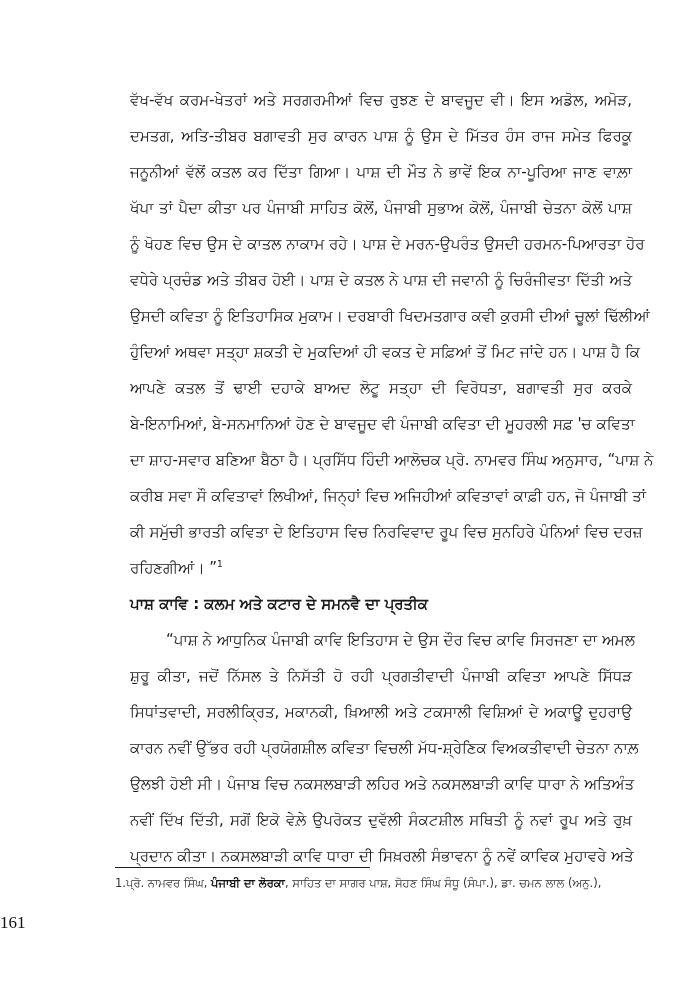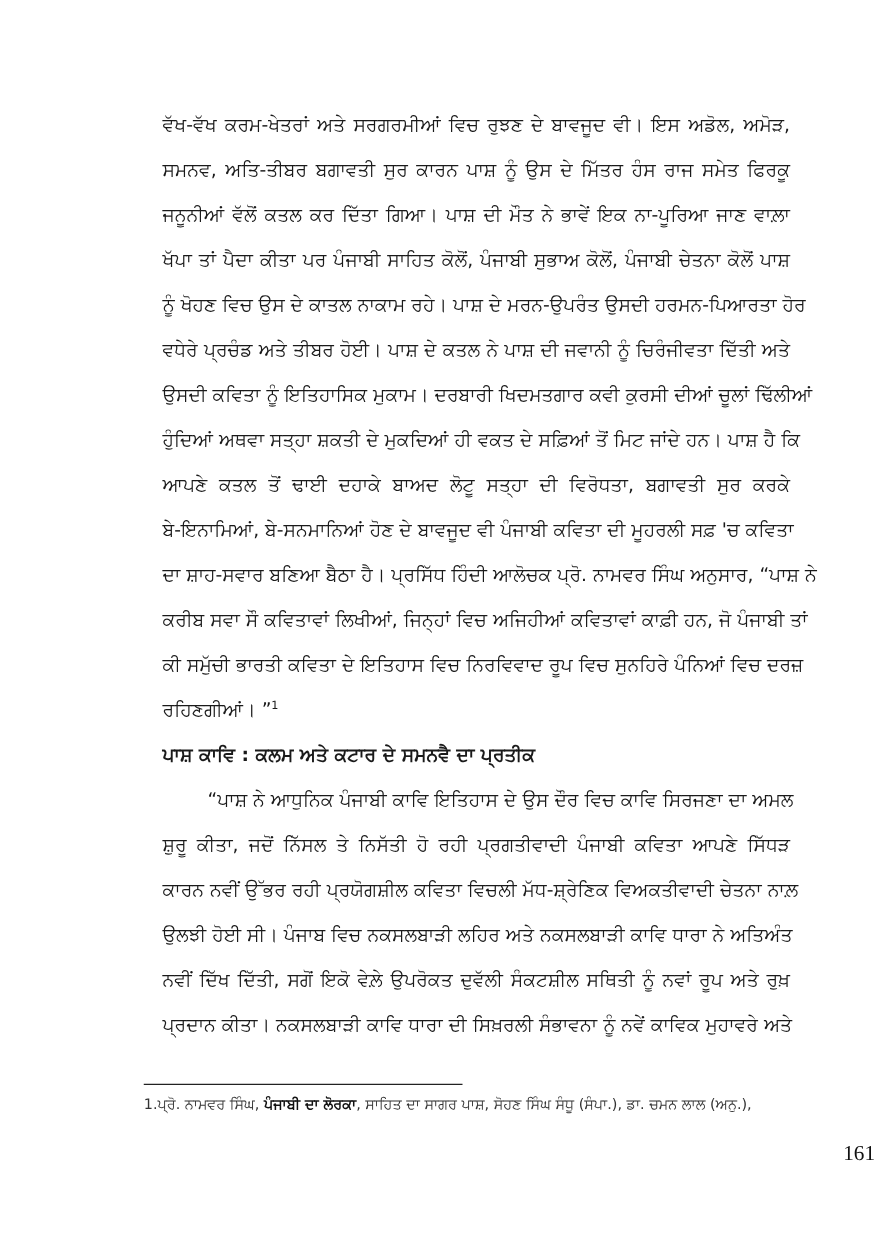--- a/index.html
+++ b/index.html
@@ -7,48 +7,49 @@
   .page { position: absolute; left: 130px; top: 82px; width: 502px; }
   .line { height: 36px; line-height: 36px; font-size: 15px; white-space: nowrap; letter-spacing: 0px; }
   .justify { text-align: justify; text-align-last: justify; }
   .indent { padding-left: 36px; }
   .heading { font-weight: bold; font-size: 15px; height: 36px; line-height: 36px; margin-top: 0px; }
   .sup { font-size: 9px; vertical-align: super; line-height: 0; }
   .rule { position: absolute; left: 115px; top: 867px; width: 255px; height: 0; border-top: 1.3px solid #222; }
   .footnote { position: absolute; left: 115px; top: 873px; width: 560px; font-size: 11.5px; line-height: 21px; color: #333; }
   .footnote .fn-line2 { padding-left: 8px; }
   .footnote b { color: #111; }
-  .pagenum { position: absolute; left: 0; width: 700px; top: 913px; text-align: right; font-family: "Liberation Serif", serif; font-size: 17px; color: #111; }
+  .pagenum { position: absolute; left: 0; width: 700px; top: 913px; text-align: left; font-family: "Liberation Serif", serif; font-size: 17px; color: #111; }
 </style>
 </head>
 <body>
 
 <div class="page">
   <div>
     <div class="line justify">ਵੱਖ-ਵੱਖ ਕਰਮ-ਖੇਤਰਾਂ ਅਤੇ ਸਰਗਰਮੀਆਂ ਵਿਚ ਰੁਝਣ ਦੇ ਬਾਵਜੂਦ ਵੀ। ਇਸ ਅਡੋਲ, ਅਮੋੜ,</div>
-    <div class="line justify">ਸਮਨਵ, ਅਤਿ-ਤੀਬਰ ਬਗਾਵਤੀ ਸੁਰ ਕਾਰਨ ਪਾਸ਼ ਨੂੰ ਉਸ ਦੇ ਮਿੱਤਰ ਹੰਸ ਰਾਜ ਸਮੇਤ ਫਿਰਕੂ</div>
+    <div class="line justify">ਦਮਤਗ, ਅਤਿ-ਤੀਬਰ ਬਗਾਵਤੀ ਸੁਰ ਕਾਰਨ ਪਾਸ਼ ਨੂੰ ਉਸ ਦੇ ਮਿੱਤਰ ਹੰਸ ਰਾਜ ਸਮੇਤ ਫਿਰਕੂ</div>
     <div class="line justify">ਜਨੂਨੀਆਂ ਵੱਲੋਂ ਕਤਲ ਕਰ ਦਿੱਤਾ ਗਿਆ। ਪਾਸ਼ ਦੀ ਮੌਤ ਨੇ ਭਾਵੇਂ ਇਕ ਨਾ-ਪੂਰਿਆ ਜਾਣ ਵਾਲ਼ਾ</div>
     <div class="line justify">ਖੱਪਾ ਤਾਂ ਪੈਦਾ ਕੀਤਾ ਪਰ ਪੰਜਾਬੀ ਸਾਹਿਤ ਕੋਲੋਂ, ਪੰਜਾਬੀ ਸੁਭਾਅ ਕੋਲੋਂ, ਪੰਜਾਬੀ ਚੇਤਨਾ ਕੋਲੋਂ ਪਾਸ਼</div>
     <div class="line justify">ਨੂੰ ਖੋਹਣ ਵਿਚ ਉਸ ਦੇ ਕਾਤਲ ਨਾਕਾਮ ਰਹੇ। ਪਾਸ਼ ਦੇ ਮਰਨ-ਉਪਰੰਤ ਉਸਦੀ ਹਰਮਨ-ਪਿਆਰਤਾ ਹੋਰ</div>
     <div class="line justify">ਵਧੇਰੇ ਪ੍ਰਚੰਡ ਅਤੇ ਤੀਬਰ ਹੋਈ। ਪਾਸ਼ ਦੇ ਕਤਲ ਨੇ ਪਾਸ਼ ਦੀ ਜਵਾਨੀ ਨੂੰ ਚਿਰੰਜੀਵਤਾ ਦਿੱਤੀ ਅਤੇ</div>
     <div class="line justify">ਉਸਦੀ ਕਵਿਤਾ ਨੂੰ ਇਤਿਹਾਸਿਕ ਮੁਕਾਮ। ਦਰਬਾਰੀ ਖਿਦਮਤਗਾਰ ਕਵੀ ਕੁਰਸੀ ਦੀਆਂ ਚੂਲਾਂ ਢਿੱਲੀਆਂ</div>
     <div class="line justify">ਹੁੰਦਿਆਂ ਅਥਵਾ ਸਤ੍ਹਾ ਸ਼ਕਤੀ ਦੇ ਮੁਕਦਿਆਂ ਹੀ ਵਕਤ ਦੇ ਸਫ਼ਿਆਂ ਤੋਂ ਮਿਟ ਜਾਂਦੇ ਹਨ। ਪਾਸ਼ ਹੈ ਕਿ</div>
     <div class="line justify">ਆਪਣੇ ਕਤਲ ਤੋਂ ਢਾਈ ਦਹਾਕੇ ਬਾਅਦ ਲੋਟੂ ਸਤ੍ਹਾ ਦੀ ਵਿਰੋਧਤਾ, ਬਗਾਵਤੀ ਸੁਰ ਕਰਕੇ</div>
     <div class="line justify">ਬੇ-ਇਨਾਮਿਆਂ, ਬੇ-ਸਨਮਾਨਿਆਂ ਹੋਣ ਦੇ ਬਾਵਜੂਦ ਵੀ ਪੰਜਾਬੀ ਕਵਿਤਾ ਦੀ ਮੂਹਰਲੀ ਸਫ਼ 'ਚ ਕਵਿਤਾ</div>
     <div class="line justify">ਦਾ ਸ਼ਾਹ-ਸਵਾਰ ਬਣਿਆ ਬੈਠਾ ਹੈ। ਪ੍ਰਸਿੱਧ ਹਿੰਦੀ ਆਲੋਚਕ ਪ੍ਰੋ. ਨਾਮਵਰ ਸਿੰਘ ਅਨੁਸਾਰ, “ਪਾਸ਼ ਨੇ</div>
     <div class="line justify">ਕਰੀਬ ਸਵਾ ਸੌ ਕਵਿਤਾਵਾਂ ਲਿਖੀਆਂ, ਜਿਨ੍ਹਾਂ ਵਿਚ ਅਜਿਹੀਆਂ ਕਵਿਤਾਵਾਂ ਕਾਫ਼ੀ ਹਨ, ਜੋ ਪੰਜਾਬੀ ਤਾਂ</div>
     <div class="line justify">ਕੀ ਸਮੁੱਚੀ ਭਾਰਤੀ ਕਵਿਤਾ ਦੇ ਇਤਿਹਾਸ ਵਿਚ ਨਿਰਵਿਵਾਦ ਰੂਪ ਵਿਚ ਸੁਨਹਿਰੇ ਪੰਨਿਆਂ ਵਿਚ ਦਰਜ਼</div>
     <div class="line"><span>ਰਹਿਣਗੀਆਂ। ”</span><span class="sup">1</span></div>
   </div>
 
   <div class="heading">ਪਾਸ਼ ਕਾਵਿ : ਕਲਮ ਅਤੇ ਕਟਾਰ ਦੇ ਸਮਨਵੈ ਦਾ ਪ੍ਰਤੀਕ</div>
 
   <div>
     <div class="line justify indent">“ਪਾਸ਼ ਨੇ ਆਧੁਨਿਕ ਪੰਜਾਬੀ ਕਾਵਿ ਇਤਿਹਾਸ ਦੇ ਉਸ ਦੌਰ ਵਿਚ ਕਾਵਿ ਸਿਰਜਣਾ ਦਾ ਅਮਲ</div>
     <div class="line justify">ਸ਼ੁਰੂ ਕੀਤਾ, ਜਦੋਂ ਨਿੱਸਲ ਤੇ ਨਿਸੱਤੀ ਹੋ ਰਹੀ ਪ੍ਰਗਤੀਵਾਦੀ ਪੰਜਾਬੀ ਕਵਿਤਾ ਆਪਣੇ ਸਿੱਧੜ</div>
+    <div class="line justify">ਸਿਧਾਂਤਵਾਦੀ, ਸਰਲੀਕ੍ਰਿਤ, ਮਕਾਨਕੀ, ਖ਼ਿਆਲੀ ਅਤੇ ਟਕਸਾਲੀ ਵਿਸ਼ਿਆਂ ਦੇ ਅਕਾਊ ਦੁਹਰਾਉ</div>
     <div class="line justify">ਕਾਰਨ ਨਵੀਂ ਉੱਭਰ ਰਹੀ ਪ੍ਰਯੋਗਸ਼ੀਲ ਕਵਿਤਾ ਵਿਚਲੀ ਮੱਧ-ਸ਼੍ਰੇਣਿਕ ਵਿਅਕਤੀਵਾਦੀ ਚੇਤਨਾ ਨਾਲ਼</div>
     <div class="line justify">ਉਲਝੀ ਹੋਈ ਸੀ। ਪੰਜਾਬ ਵਿਚ ਨਕਸਲਬਾੜੀ ਲਹਿਰ ਅਤੇ ਨਕਸਲਬਾੜੀ ਕਾਵਿ ਧਾਰਾ ਨੇ ਅਤਿਅੰਤ</div>
     <div class="line justify">ਨਵੀਂ ਦਿੱਖ ਦਿੱਤੀ, ਸਗੋਂ ਇਕੋ ਵੇਲ਼ੇ ਉਪਰੋਕਤ ਦੁਵੱਲੀ ਸੰਕਟਸ਼ੀਲ ਸਥਿਤੀ ਨੂੰ ਨਵਾਂ ਰੂਪ ਅਤੇ ਰੁਖ਼</div>
     <div class="line justify">ਪ੍ਰਦਾਨ ਕੀਤਾ। ਨਕਸਲਬਾੜੀ ਕਾਵਿ ਧਾਰਾ ਦੀ ਸਿਖ਼ਰਲੀ ਸੰਭਾਵਨਾ ਨੂੰ ਨਵੇਂ ਕਾਵਿਕ ਮੁਹਾਵਰੇ ਅਤੇ</div>
   </div>
 </div>
 
 <div class="rule"></div>
 
 <div class="footnote">

